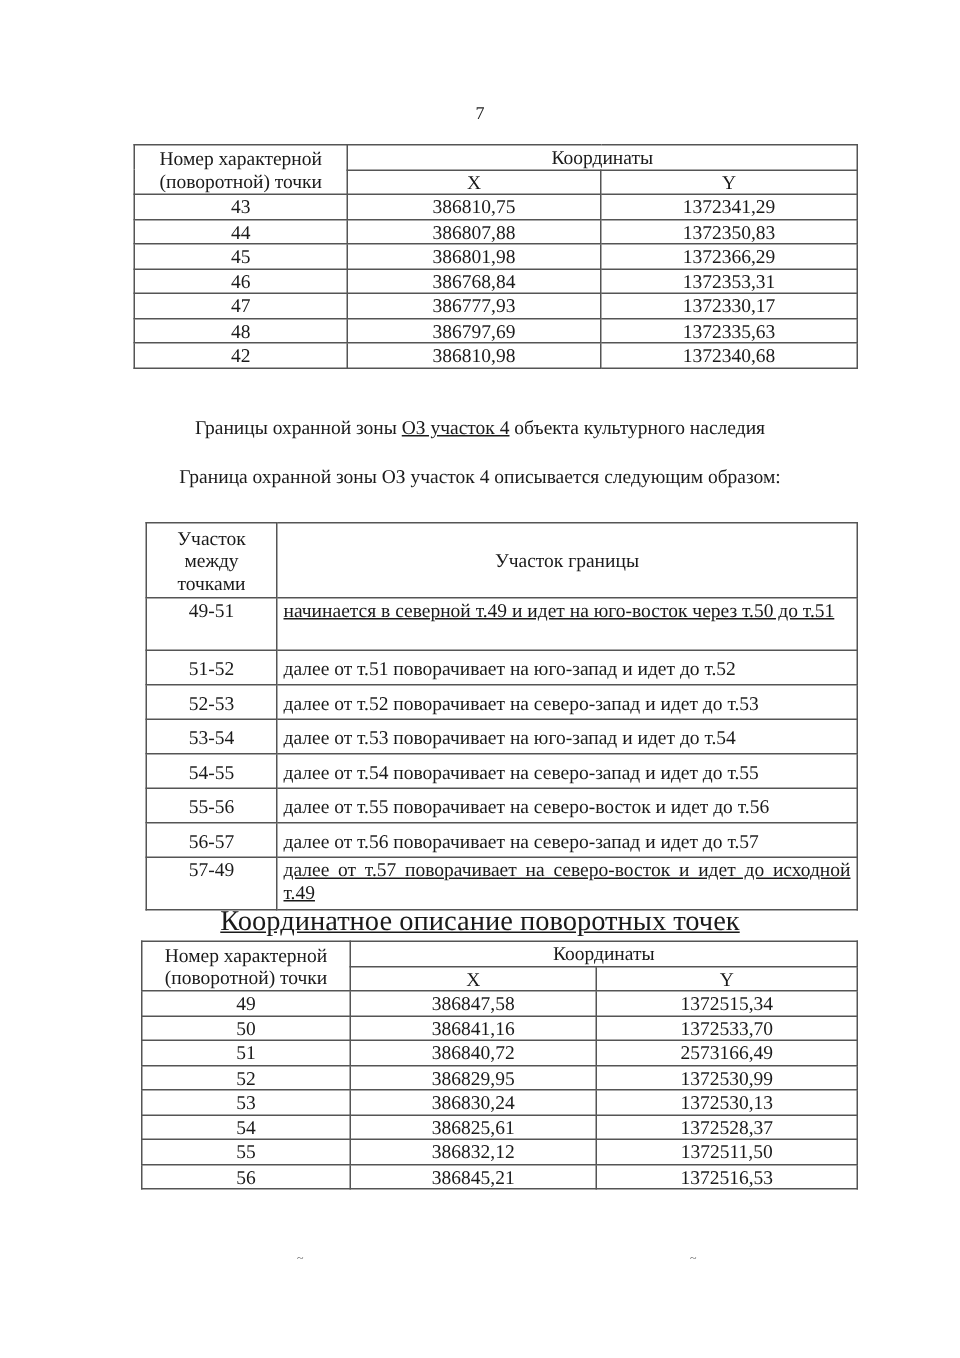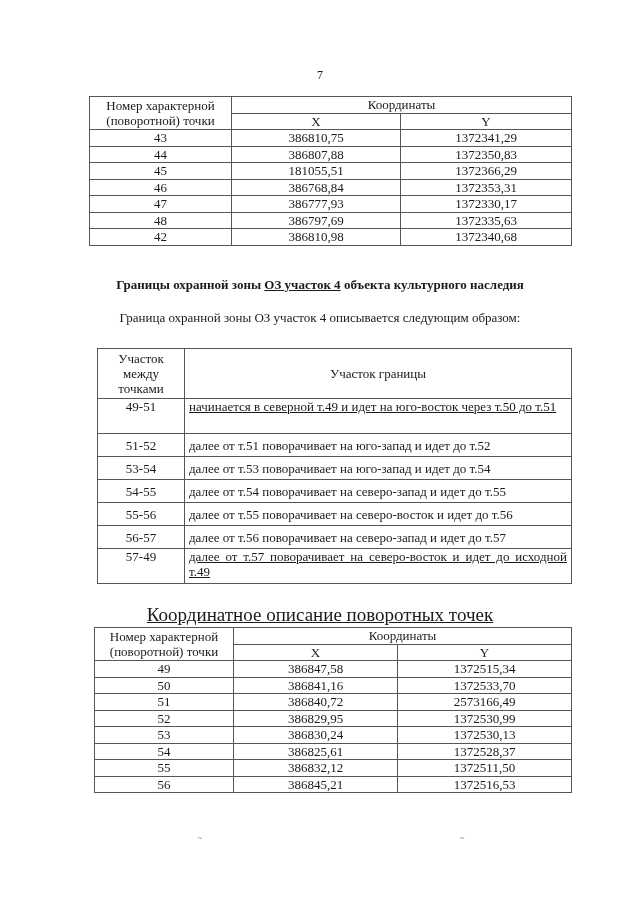--- a/index.html
+++ b/index.html
@@ -6,21 +6,21 @@
   body { width:640px; height:905px; position:relative; overflow:hidden;
          font-family:"Liberation Serif", "DejaVu Serif", serif; color:#1a1a1a; }
   .page-num { position:absolute; top:68px; left:0; width:640px; text-align:center; font-size:12px; }
   table { border-collapse:collapse; position:absolute; font-size:13px; }
   td, th { border:1px solid #555; font-weight:normal; padding:0 4px; text-align:center; line-height:15px; }
   #t1 { left:89px; top:96px; width:483px; }
   #t1 td, #t1 th { height:15.5px; }
   #t1 .c1 { width:133px; }
   #t1 .c2 { width:160px; }
   .heading { position:absolute; left:0; width:640px; text-align:center; }
-  #h1 { top:277px; font-weight:bold; font-size:13px; }
+  #h1 { top:277px; font-weight:normal; font-size:13px; }
   #h1 u { text-decoration:underline; }
   #p1 { top:310px; font-size:13px; }
   #t2 { left:97px; top:348px; width:475px; }
   #t2 .c1 { width:78px; }
   #t2 td { height:22px; line-height:15px; }
   #t2 td.desc { text-align:left; }
   #t2 td.desc.just { text-align:justify; text-align-last:left;text-decoration:underline; }
   #t2 thead th { height:49px; line-height:15px; }
   #h2 { top:604px; font-size:19px;text-decoration:underline; }
   #t3 { left:94px; top:627px; width:478px; }
@@ -54,21 +54,21 @@
         <td>386810,75</td>
         <td>1372341,29</td>
       </tr>
     <tr>
         <td>44</td>
         <td>386807,88</td>
         <td>1372350,83</td>
       </tr>
     <tr>
         <td>45</td>
-        <td>181055,51</td>
+        <td>386801,98</td>
         <td>1372366,29</td>
       </tr>
     <tr>
         <td>46</td>
         <td>386768,84</td>
         <td>1372353,31</td>
       </tr>
     <tr>
         <td>47</td>
         <td>386777,93</td>
@@ -105,20 +105,24 @@
   <tbody>
     <tr>
         <td class="c1" style="vertical-align:top;height:34px;">49-51</td>
         <td class="desc just" style="vertical-align:top;">начинается в северной т.49 и идет на юго-восток через т.50 до т.51</td>
       </tr>
     <tr>
         <td class="c1">51-52</td>
         <td class="desc">далее от т.51 поворачивает на юго-запад и идет до т.52</td>
       </tr>
     <tr>
+        <td class="c1">52-53</td>
+        <td class="desc">далее от т.52 поворачивает на северо-запад и идет до т.53</td>
+      </tr>
+    <tr>
         <td class="c1">53-54</td>
         <td class="desc">далее от т.53 поворачивает на юго-запад и идет до т.54</td>
       </tr>
     <tr>
         <td class="c1">54-55</td>
         <td class="desc">далее от т.54 поворачивает на северо-запад и идет до т.55</td>
       </tr>
     <tr>
         <td class="c1">55-56</td>
         <td class="desc">далее от т.55 поворачивает на северо-восток и идет до т.56</td>

